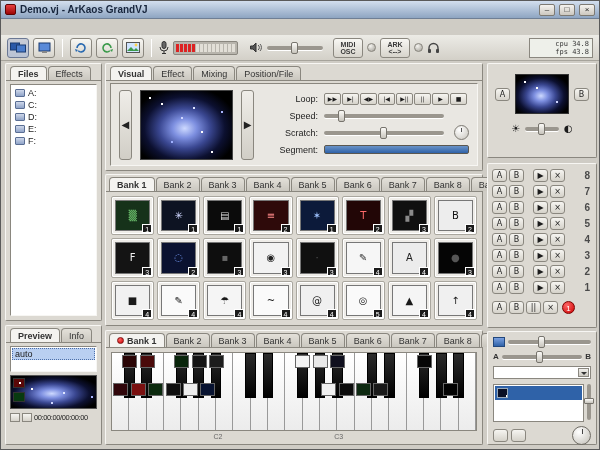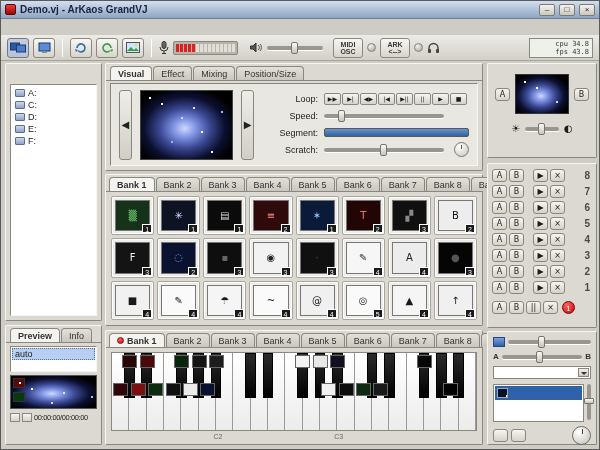--- a/index.html
+++ b/index.html
@@ -201,20 +201,24 @@
           <rect x="9" y="7" width="3" height="4" rx="1" fill="#444"></rect>
         </svg>
     </span>
     <div class="lcd">
       <div>cpu 34.8</div>
       <div>fps 43.8</div>
     </div>
   </div>
 
   <div class="panel" id="files-panel" style="left:4px;top:62px;width:97px;height:258px;">
+    <div class="tabs">
+      <span class="tab act">Files</span>
+      <span class="tab">Effects</span>
+    </div>
     <div class="well" style="position:absolute;top:20px;left:4px;right:4px;bottom:4px;padding:2px;">
       <div class="drive">
           <span class="drive-icon"></span>
           <span>A:</span>
         </div>
       <div class="drive">
           <span class="drive-icon"></span>
           <span>C:</span>
         </div>
       <div class="drive">
@@ -251,21 +255,21 @@
         <span class="time">00:00:00/00:00:00</span>
       </div>
     </div>
   </div>
 
   <div class="panel" id="visual-panel" style="left:104px;top:62px;width:378px;height:108px;">
     <div class="tabs">
       <span class="tab act">Visual</span>
       <span class="tab">Effect</span>
       <span class="tab">Mixing</span>
-      <span class="tab">Position/Size</span>
+      <span class="tab">Position/File</span>
     </div>
     <div class="vwell">
       <div class="arrowbtn">◀</div>
       <div class="vpreview nebula"></div>
       <div class="arrowbtn">▶</div>
       <div class="ctrls">
         <div class="crow">
           <span class="clabel">Loop:</span>
           <span class="tbtn2">▶▶</span>
           <span class="tbtn2">▶|</span>
@@ -276,29 +280,29 @@
           <span class="tbtn2">▶</span>
           <span class="tbtn2">■</span>
         </div>
         <div class="crow">
           <span class="clabel">Speed:</span>
           <div class="track" style="width:120px;">
               <div class="handle" style="left:14px;"></div>
             </div>
         </div>
         <div class="crow">
-          <span class="clabel">Segment:</span>
-          <div class="segbar"></div>
-        </div>
-        <div class="crow">
           <span class="clabel">Scratch:</span>
           <div class="track" style="width:120px;">
               <div class="handle" style="left:56px;"></div>
             </div>
           <div class="knob"></div>
+        </div>
+        <div class="crow">
+          <span class="clabel">Segment:</span>
+          <div class="segbar"></div>
         </div>
       </div>
     </div>
   </div>
 
   <div class="panel" id="banks-panel" style="left:104px;top:173px;width:378px;height:152px;">
     <div class="tabs" style="padding:2px 3px 0;">
       <span class="tab act">Bank 1</span>
       <span class="tab">Bank 2</span>
       <span class="tab">Bank 3</span>

